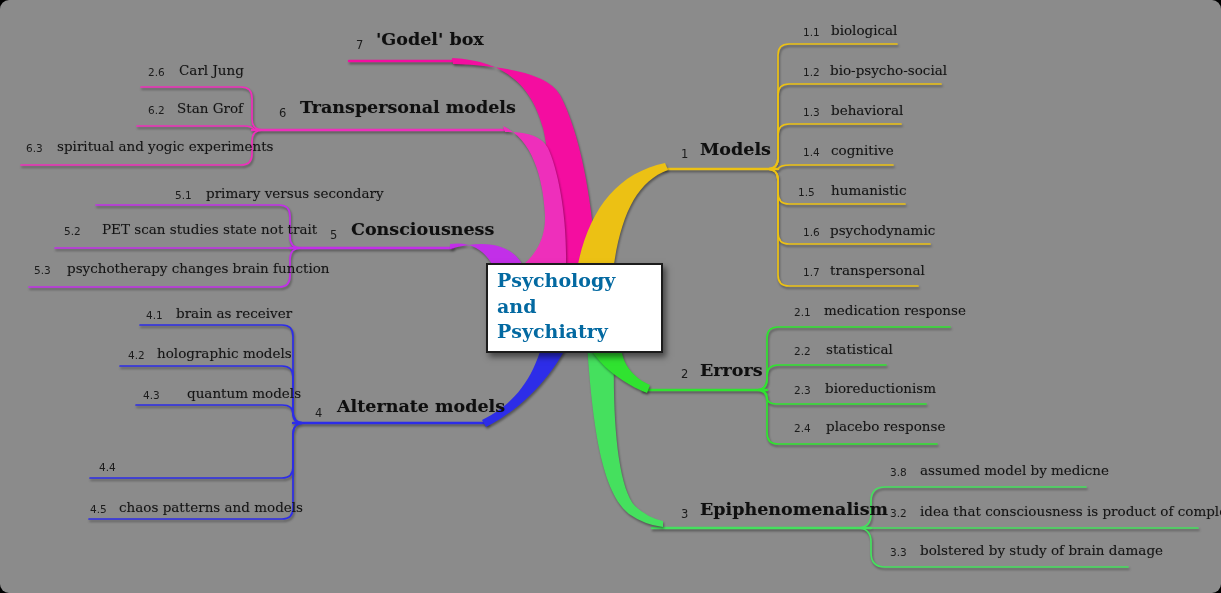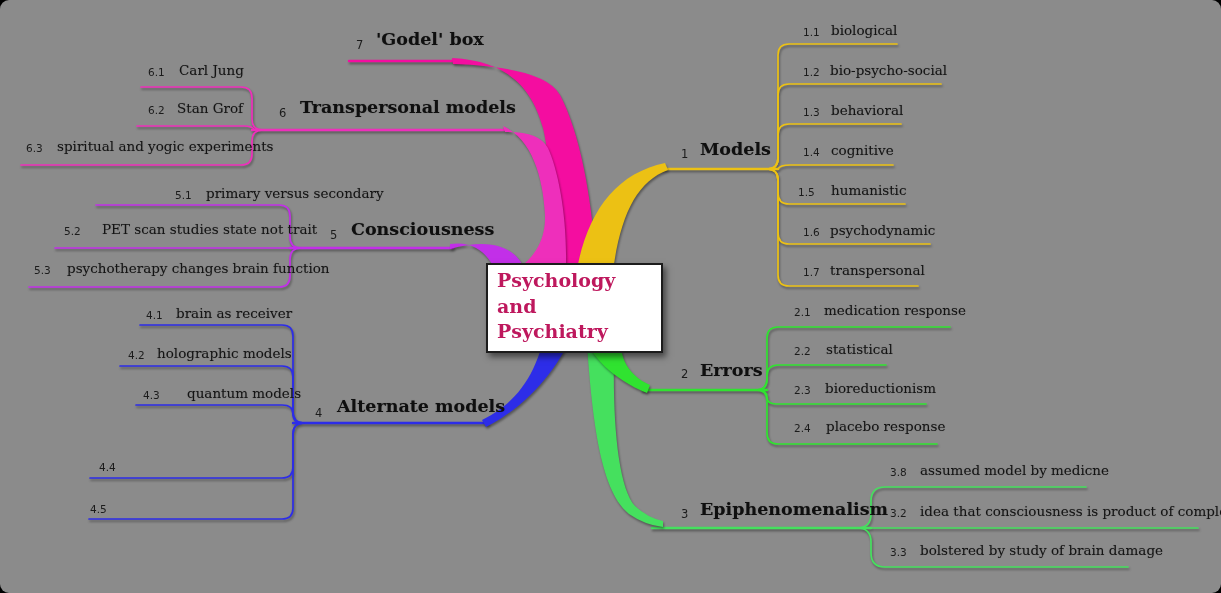--- a/index.html
+++ b/index.html
@@ -9,21 +9,21 @@
   .sh{filter:drop-shadow(1.2px 2px 1.3px rgba(0,0,0,0.38));}
   .num{position:absolute;font-family:"DejaVu Sans",sans-serif;font-size:10.5px;color:#1b1b1b;}
   .bnum{font-size:11.5px;}
   .lbl{position:absolute;font-size:13.5px;color:#141414;white-space:nowrap;
        text-shadow:0 0 1px rgba(0,0,0,0.25);text-align:right;}
   .blbl{position:absolute;font-size:17.5px;font-weight:bold;color:#0f0f0f;white-space:nowrap;
         text-shadow:0 0 1px rgba(0,0,0,0.3);text-align:right;}
   .wrap{white-space:normal;width:152px;line-height:1.24;}
   .center{position:absolute;left:486px;top:263px;width:156px;background:#fff;
           border:2px solid #1c1c1c;padding:3px 8px 6px 9px;font-size:19px;font-weight:bold;
-          line-height:1.35;color:#be185d;box-shadow:3px 4px 6px rgba(0,0,0,0.5);}
+          line-height:1.35;color:#0369a1;box-shadow:3px 4px 6px rgba(0,0,0,0.5);}
 </style>
 </head>
 <body>
 
 <div class="canvas">
 
   <svg width="1221" height="593" viewBox="0 0 1221 593">
 
     <g class="sh" fill="none" stroke-linecap="round" stroke="#f40da0">
       <path stroke-width="2.4" d="M 349 61 H 462"></path>
@@ -126,33 +126,34 @@
   <div class="num bnum" style="left:315px;top:406px">4</div>
   <div class="blbl" style="left:337px;top:396px">Alternate models</div>
   <div class="num" style="left:146px;top:309px">4.1</div>
   <div class="lbl" style="left:176px;top:305px">brain as receiver</div>
   <div class="num" style="left:128px;top:349px">4.2</div>
   <div class="lbl" style="left:157px;top:345px">holographic models</div>
   <div class="num" style="left:143px;top:389px">4.3</div>
   <div class="lbl" style="left:187px;top:385px">quantum models</div>
   <div class="num" style="left:99px;top:461px">4.4</div>
   <div class="num" style="left:90px;top:503px">4.5</div>
+  <div class="lbl" style="left:119px;top:499px">chaos patterns and models</div>
 
   <div class="num bnum" style="left:330px;top:228px">5</div>
   <div class="blbl" style="left:351px;top:219px">Consciousness</div>
   <div class="num" style="left:175px;top:189px">5.1</div>
   <div class="lbl" style="left:206px;top:185px">primary versus secondary</div>
   <div class="num" style="left:64px;top:225px">5.2</div>
   <div class="lbl" style="left:102px;top:221px">PET scan studies state not trait</div>
   <div class="num" style="left:34px;top:264px">5.3</div>
   <div class="lbl" style="left:67px;top:260px">psychotherapy changes brain function</div>
 
   <div class="num bnum" style="left:279px;top:106px">6</div>
   <div class="blbl" style="left:300px;top:97px">Transpersonal models</div>
-  <div class="num" style="left:148px;top:66px">6.1</div>
+  <div class="num" style="left:148px;top:66px">2.6</div>
   <div class="lbl" style="left:179px;top:62px">Carl Jung</div>
   <div class="num" style="left:148px;top:104px">6.2</div>
   <div class="lbl" style="left:177px;top:100px">Stan Grof</div>
   <div class="num" style="left:26px;top:142px">6.3</div>
   <div class="lbl" style="left:57px;top:138px">spiritual and yogic experiments</div>
 
   <div class="num bnum" style="left:356px;top:38px">7</div>
   <div class="blbl" style="left:376px;top:29px">'Godel' box</div>
 
   <div class="center">Psychology and Psychiatry</div>

